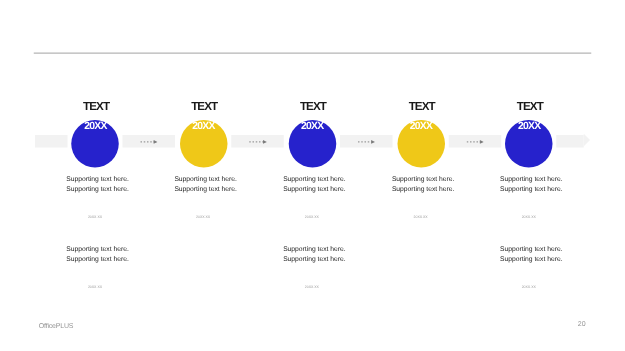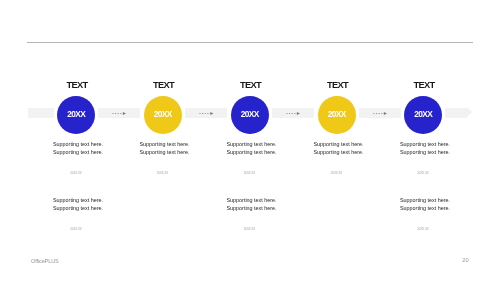--- a/index.html
+++ b/index.html
@@ -2,21 +2,21 @@
 <html><head>
 <meta charset="utf-8">
 <style>
   html,body{margin:0;padding:0;background:#fff;}
   body{width:500px;height:281px;font-family:"Liberation Sans",sans-serif;overflow:hidden;}
   .slide{position:relative;width:500px;height:281px;background:#ffffff;-webkit-font-smoothing:antialiased;}
   .divider{position:absolute;left:27px;top:42px;width:446px;height:1px;background:#b5b5b5;}
   .track{position:absolute;left:0;top:0;}
   .track-bar{position:absolute;height:10px;background:#f2f2f2;}
   .track-head{position:absolute;top:-2.5px;width:0;height:0;border-top:5.5px solid transparent;border-bottom:5.5px solid transparent;border-left:5px solid #f2f2f2;}
-  .circle{position:absolute;width:38px;height:38px;border-radius:50%;display:flex;align-items:center;justify-content:center;}
+  .circle{position:absolute;width:38px;height:38px;border-radius:50%;display:flex;justify-content:center;}
   .circle .yr{color:#ffffff;font-weight:bold;font-size:8.3px;letter-spacing:-0.6px;position:relative;top:-1.3px;left:0.3px;}
   .heading{position:absolute;font-weight:bold;font-size:9.3px;color:#1a1a1a;text-align:center;letter-spacing:-0.7px;}
   .support{position:absolute;font-size:5.4px;color:#1f1f1f;line-height:8px;white-space:nowrap;}
   .ghost{position:absolute;font-size:2.8px;color:#9c9c9c;white-space:nowrap;text-align:center;}
   .conn{position:absolute;top:111px;height:5px;line-height:0;}
   .conn svg{display:block;}
   .logo{position:absolute;left:31px;top:257.5px;font-size:5.6px;color:#969696;letter-spacing:-0.15px;}
   .pagenum{position:absolute;top:257px;right:31.5px;font-size:5.6px;color:#969696;}
 </style>
 </head>

